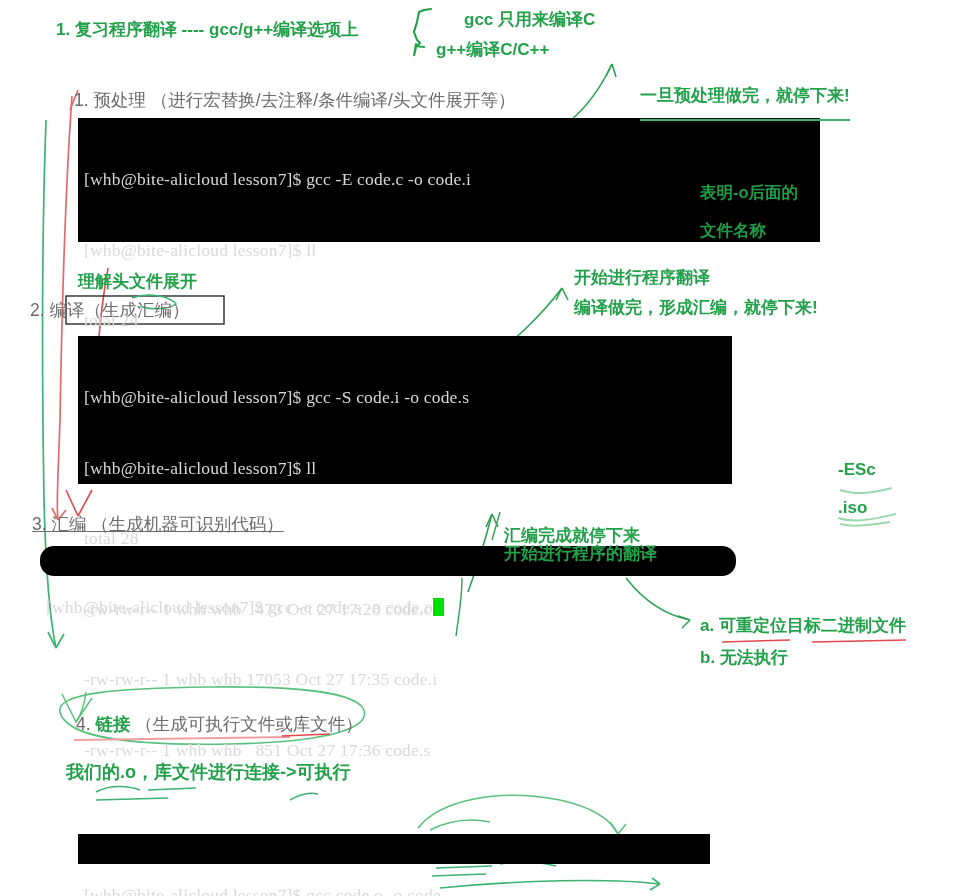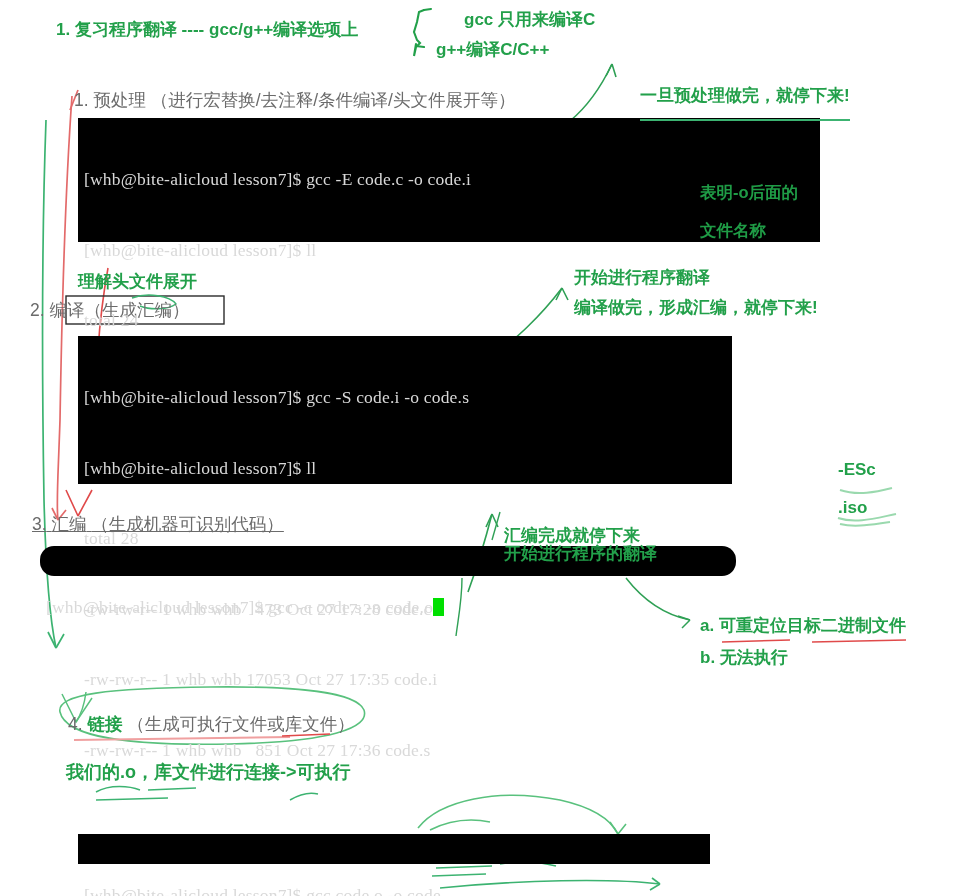--- a/index.html
+++ b/index.html
@@ -227,21 +227,21 @@
 
   <div class="abs ann" style="left:700px; top:614px;">
     <span>a.</span>
     <span>可重定位</span><span>目标</span><span>二进制文件</span>
   </div>
   <div class="abs ann" style="left:700px; top:646px;">
     <span>b.</span>
     <span>无法执行</span>
   </div>
 
-  <div class="abs step-label" style="left:68px; top:712px;text-align:right;">
+  <div class="abs step-label" style="left:76px; top:712px;text-align:right;">
     <span class="gray-txt">4.</span>
     <span class="green-strong">链接</span>
     <span class="gray-txt">（生成可执行文件或库文件）</span>
   </div>
 
   <div class="abs ann" style="left:66px; top:760px; font-size:18px;">我们的.o，库文件进行连接-&gt;可执行</div>
 
   <div class="term" style="left:78px; top:834px; width:632px; height:30px;">
     <span class="line">[whb@bite-alicloud lesson7]$ gcc code.o -o code</span>
   </div>

